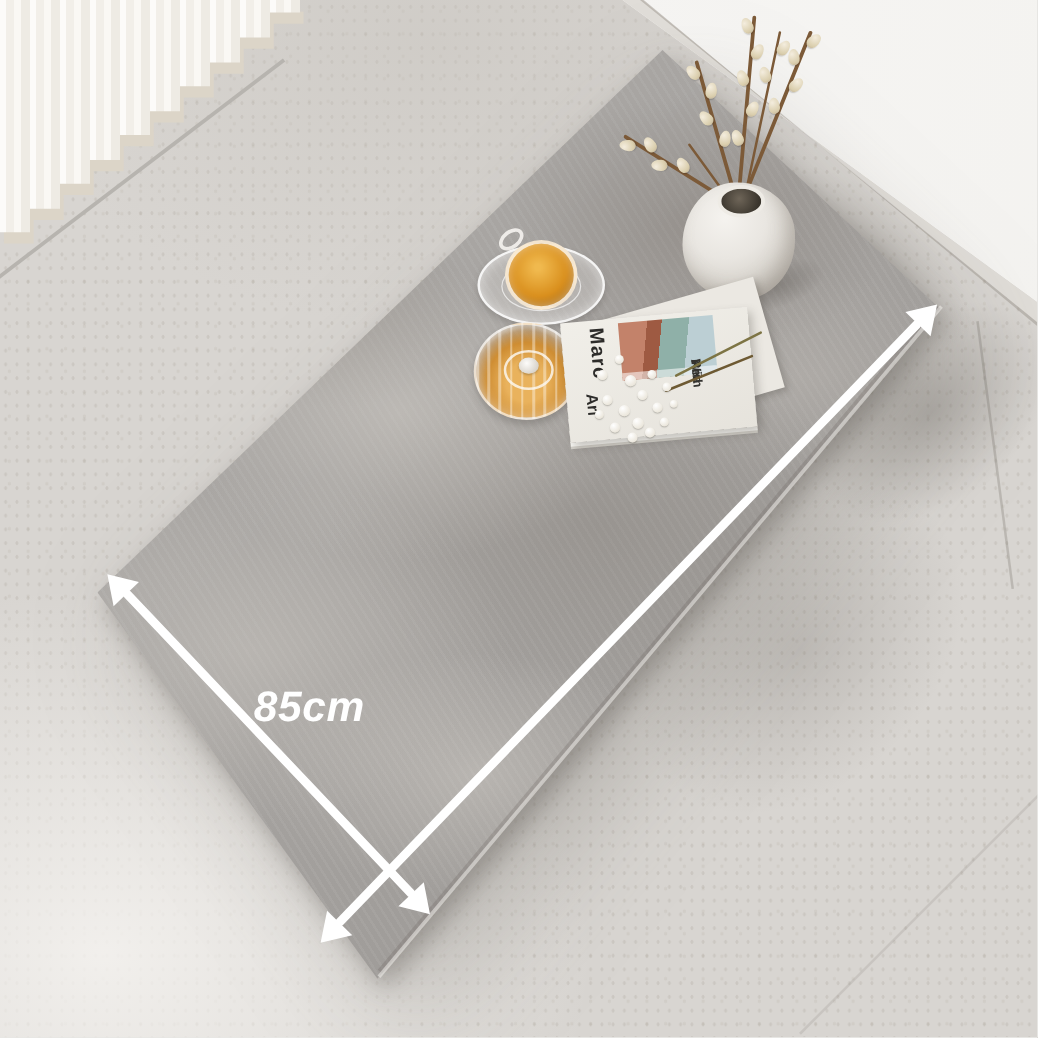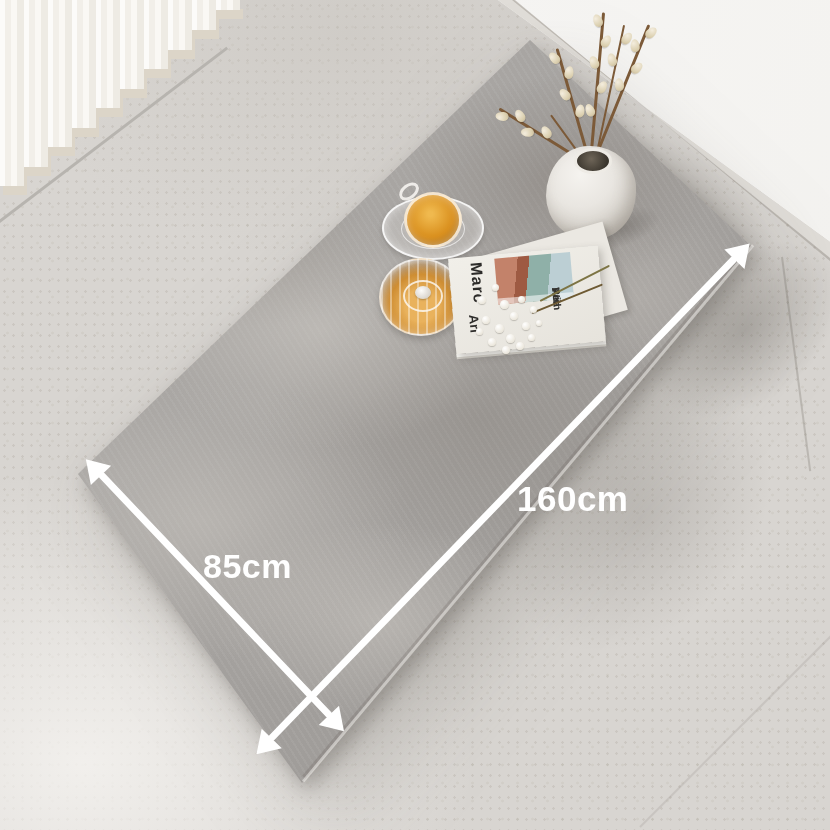--- a/index.html
+++ b/index.html
@@ -136,21 +136,21 @@
   .dim-arrow{height:7px;background:#fff;border-radius:3px;transform-origin:0 50%;z-index:30;}
   .dim-arrow::before,.dim-arrow::after{content:"";position:absolute;width:0;height:0;border-style:solid;}
   .dim-arrow::before{left:-20px;top:-10.5px;border-width:14px 22px 14px 0;
     border-color:transparent #fff transparent transparent;}
   .dim-arrow::after{right:-20px;top:-10.5px;border-width:14px 0 14px 22px;
     border-color:transparent transparent transparent #fff;}
   #arrow160{left:270px;top:736px;width:670px;transform:rotate(-46deg);}
   #arrow85{left:100px;top:470px;width:335px;transform:rotate(46.5deg);}
   .dim-label{color:#fff;font-weight:700;z-index:31;letter-spacing:.5px;}
   #label160{left:517px;top:479px;font-size:35px;}
-  #label85{left:203px;top:547px;font-size:34px;}
+  #label85{left:203px;top:547px;font-size:34px;font-style:italic;}
 </style>
 </head>
 <body>
 
 <div id="stage">
 
   <div class="floor"></div>
   <div class="floor-seam" id="seam1"></div>
   <div class="floor-seam" id="seam2"></div>
 
@@ -247,16 +247,15 @@
     <i style="left:20px;top:60px;width:8px;height:8px;"></i>
       <i style="left:34px;top:68px;width:8px;height:8px;"></i>
     <i style="left:8px;top:50px;width:7px;height:7px;"></i>
       <i style="left:48px;top:64px;width:8px;height:8px;"></i>
     <i style="left:60px;top:56px;width:7px;height:7px;"></i>
       <i style="left:68px;top:42px;width:6px;height:6px;"></i>
   </div>
 
   <div class="dim-arrow" id="arrow160"></div>
   <div class="dim-arrow" id="arrow85"></div>
-  <div class="dim-label" id="label160">160cm</div>
   <div class="dim-label" id="label85">85cm</div>
 
 </div>
 
 </body></html>

